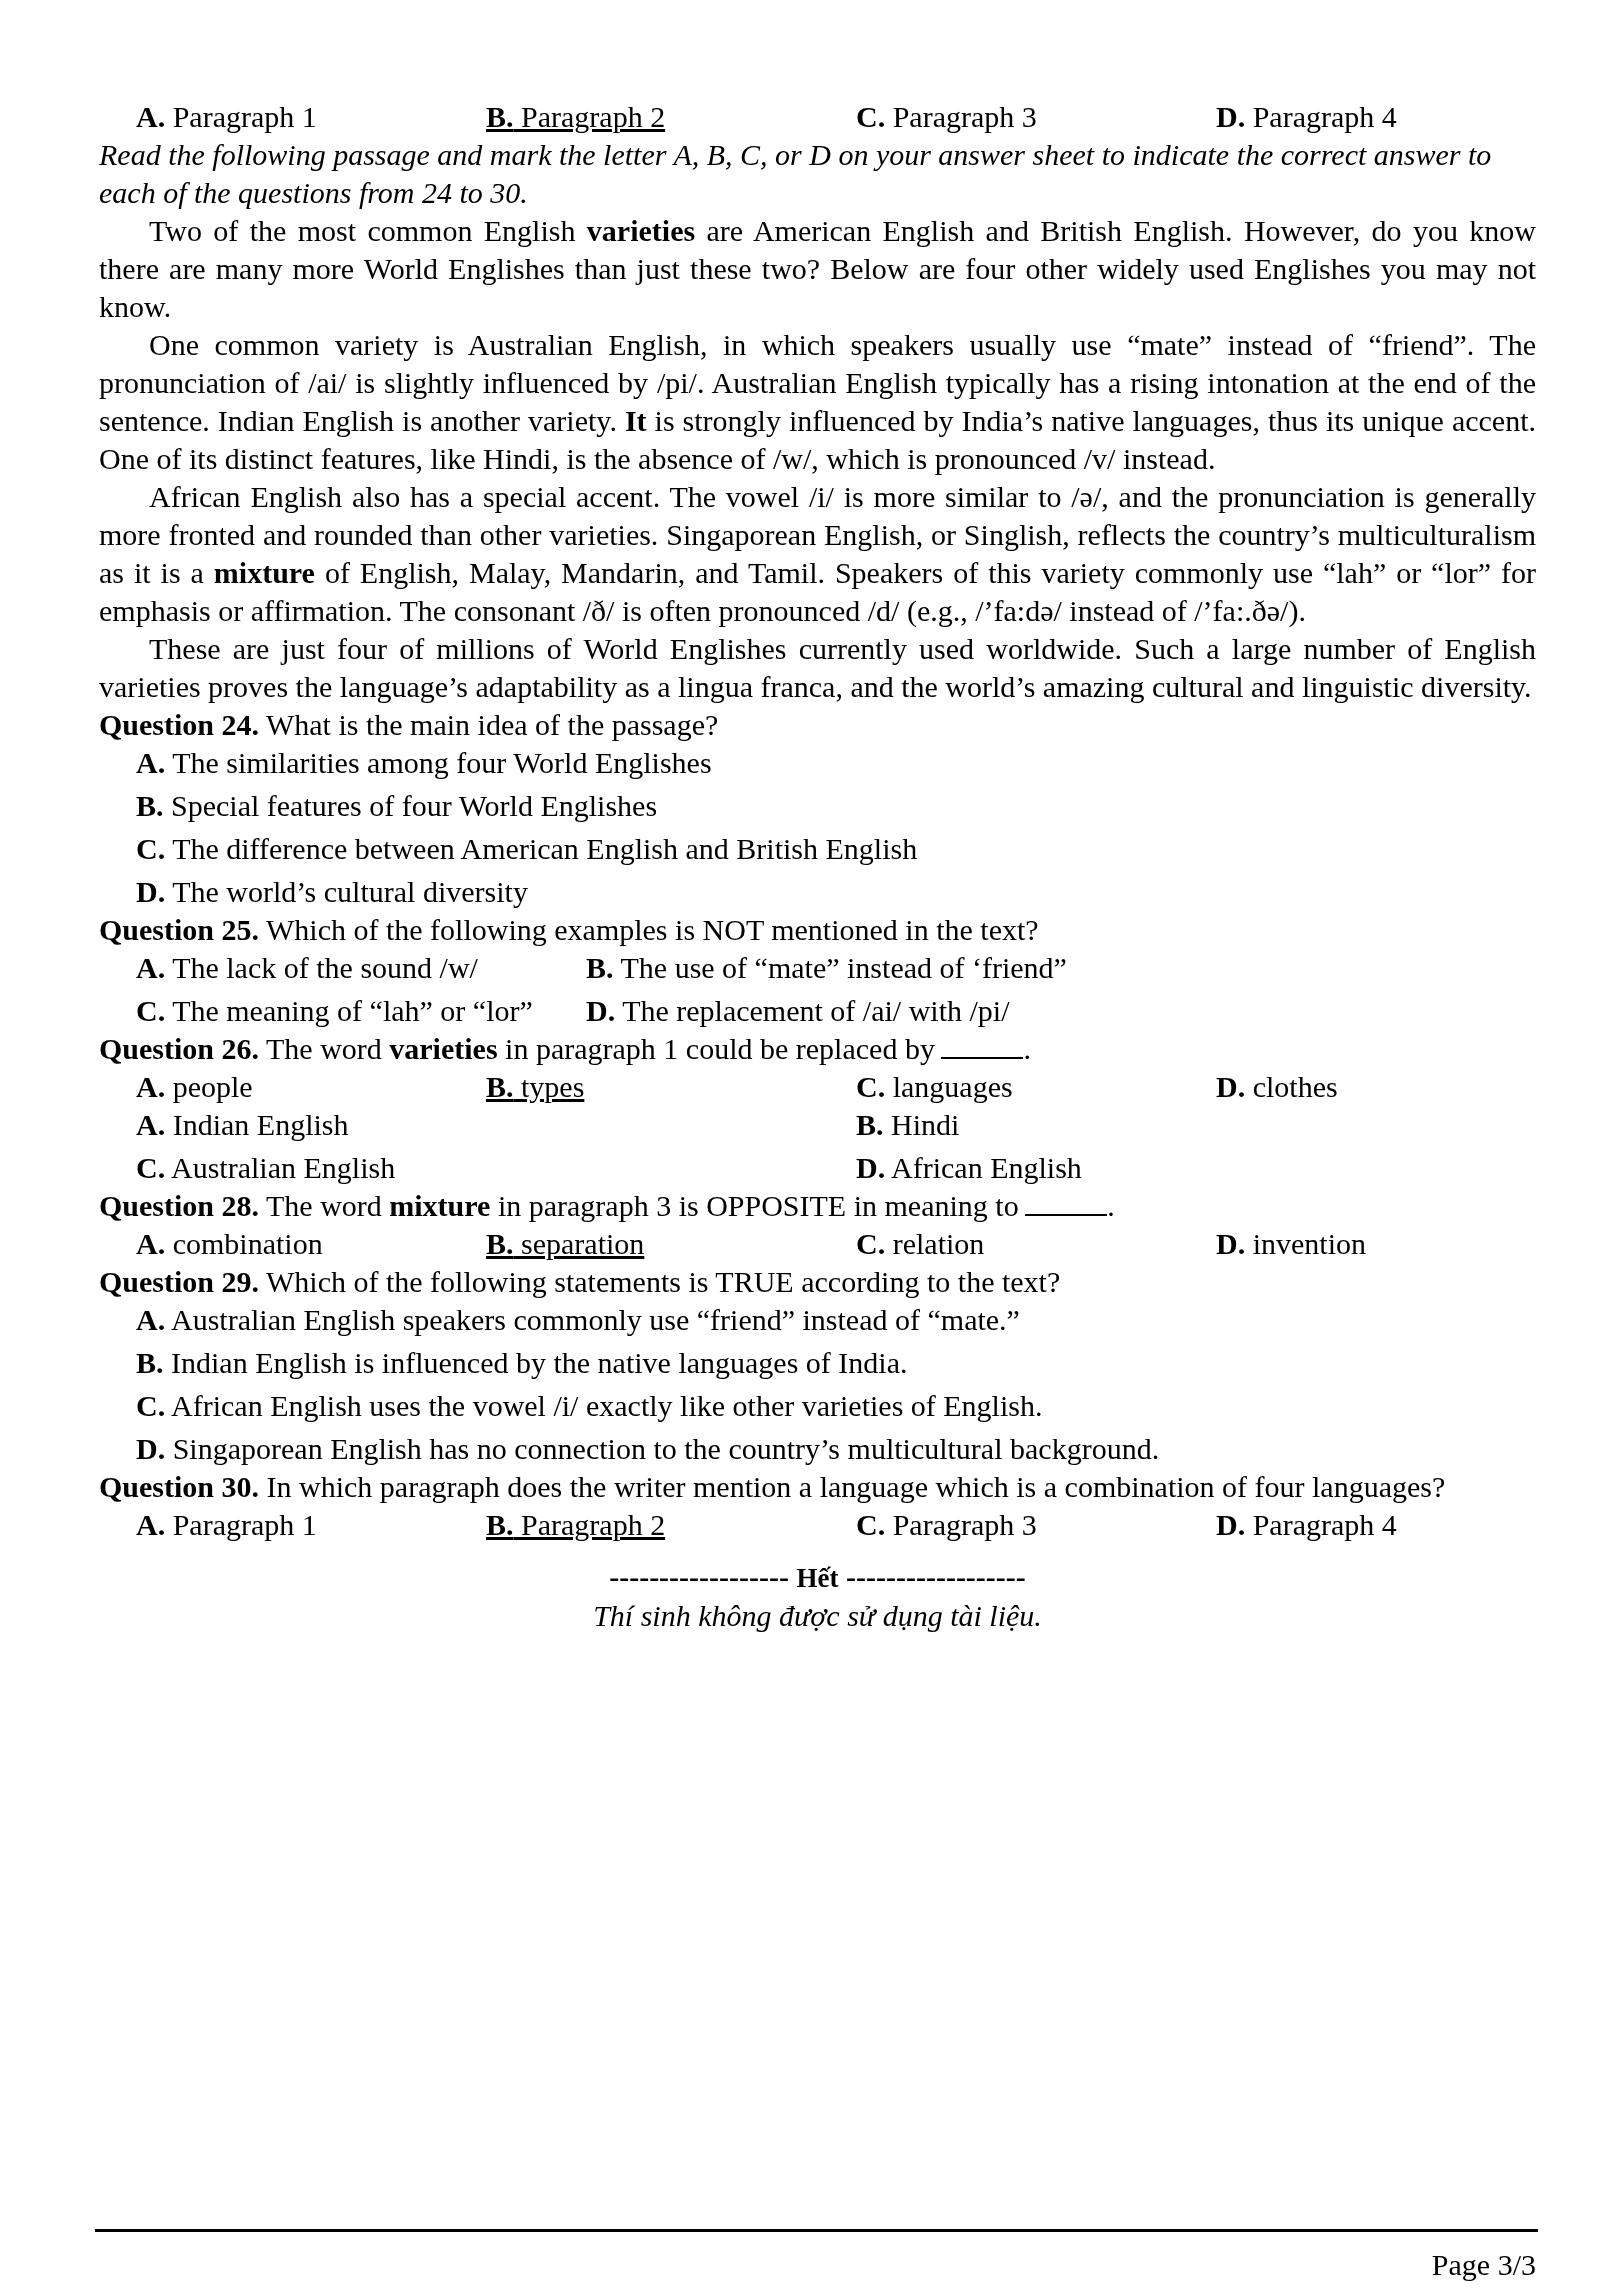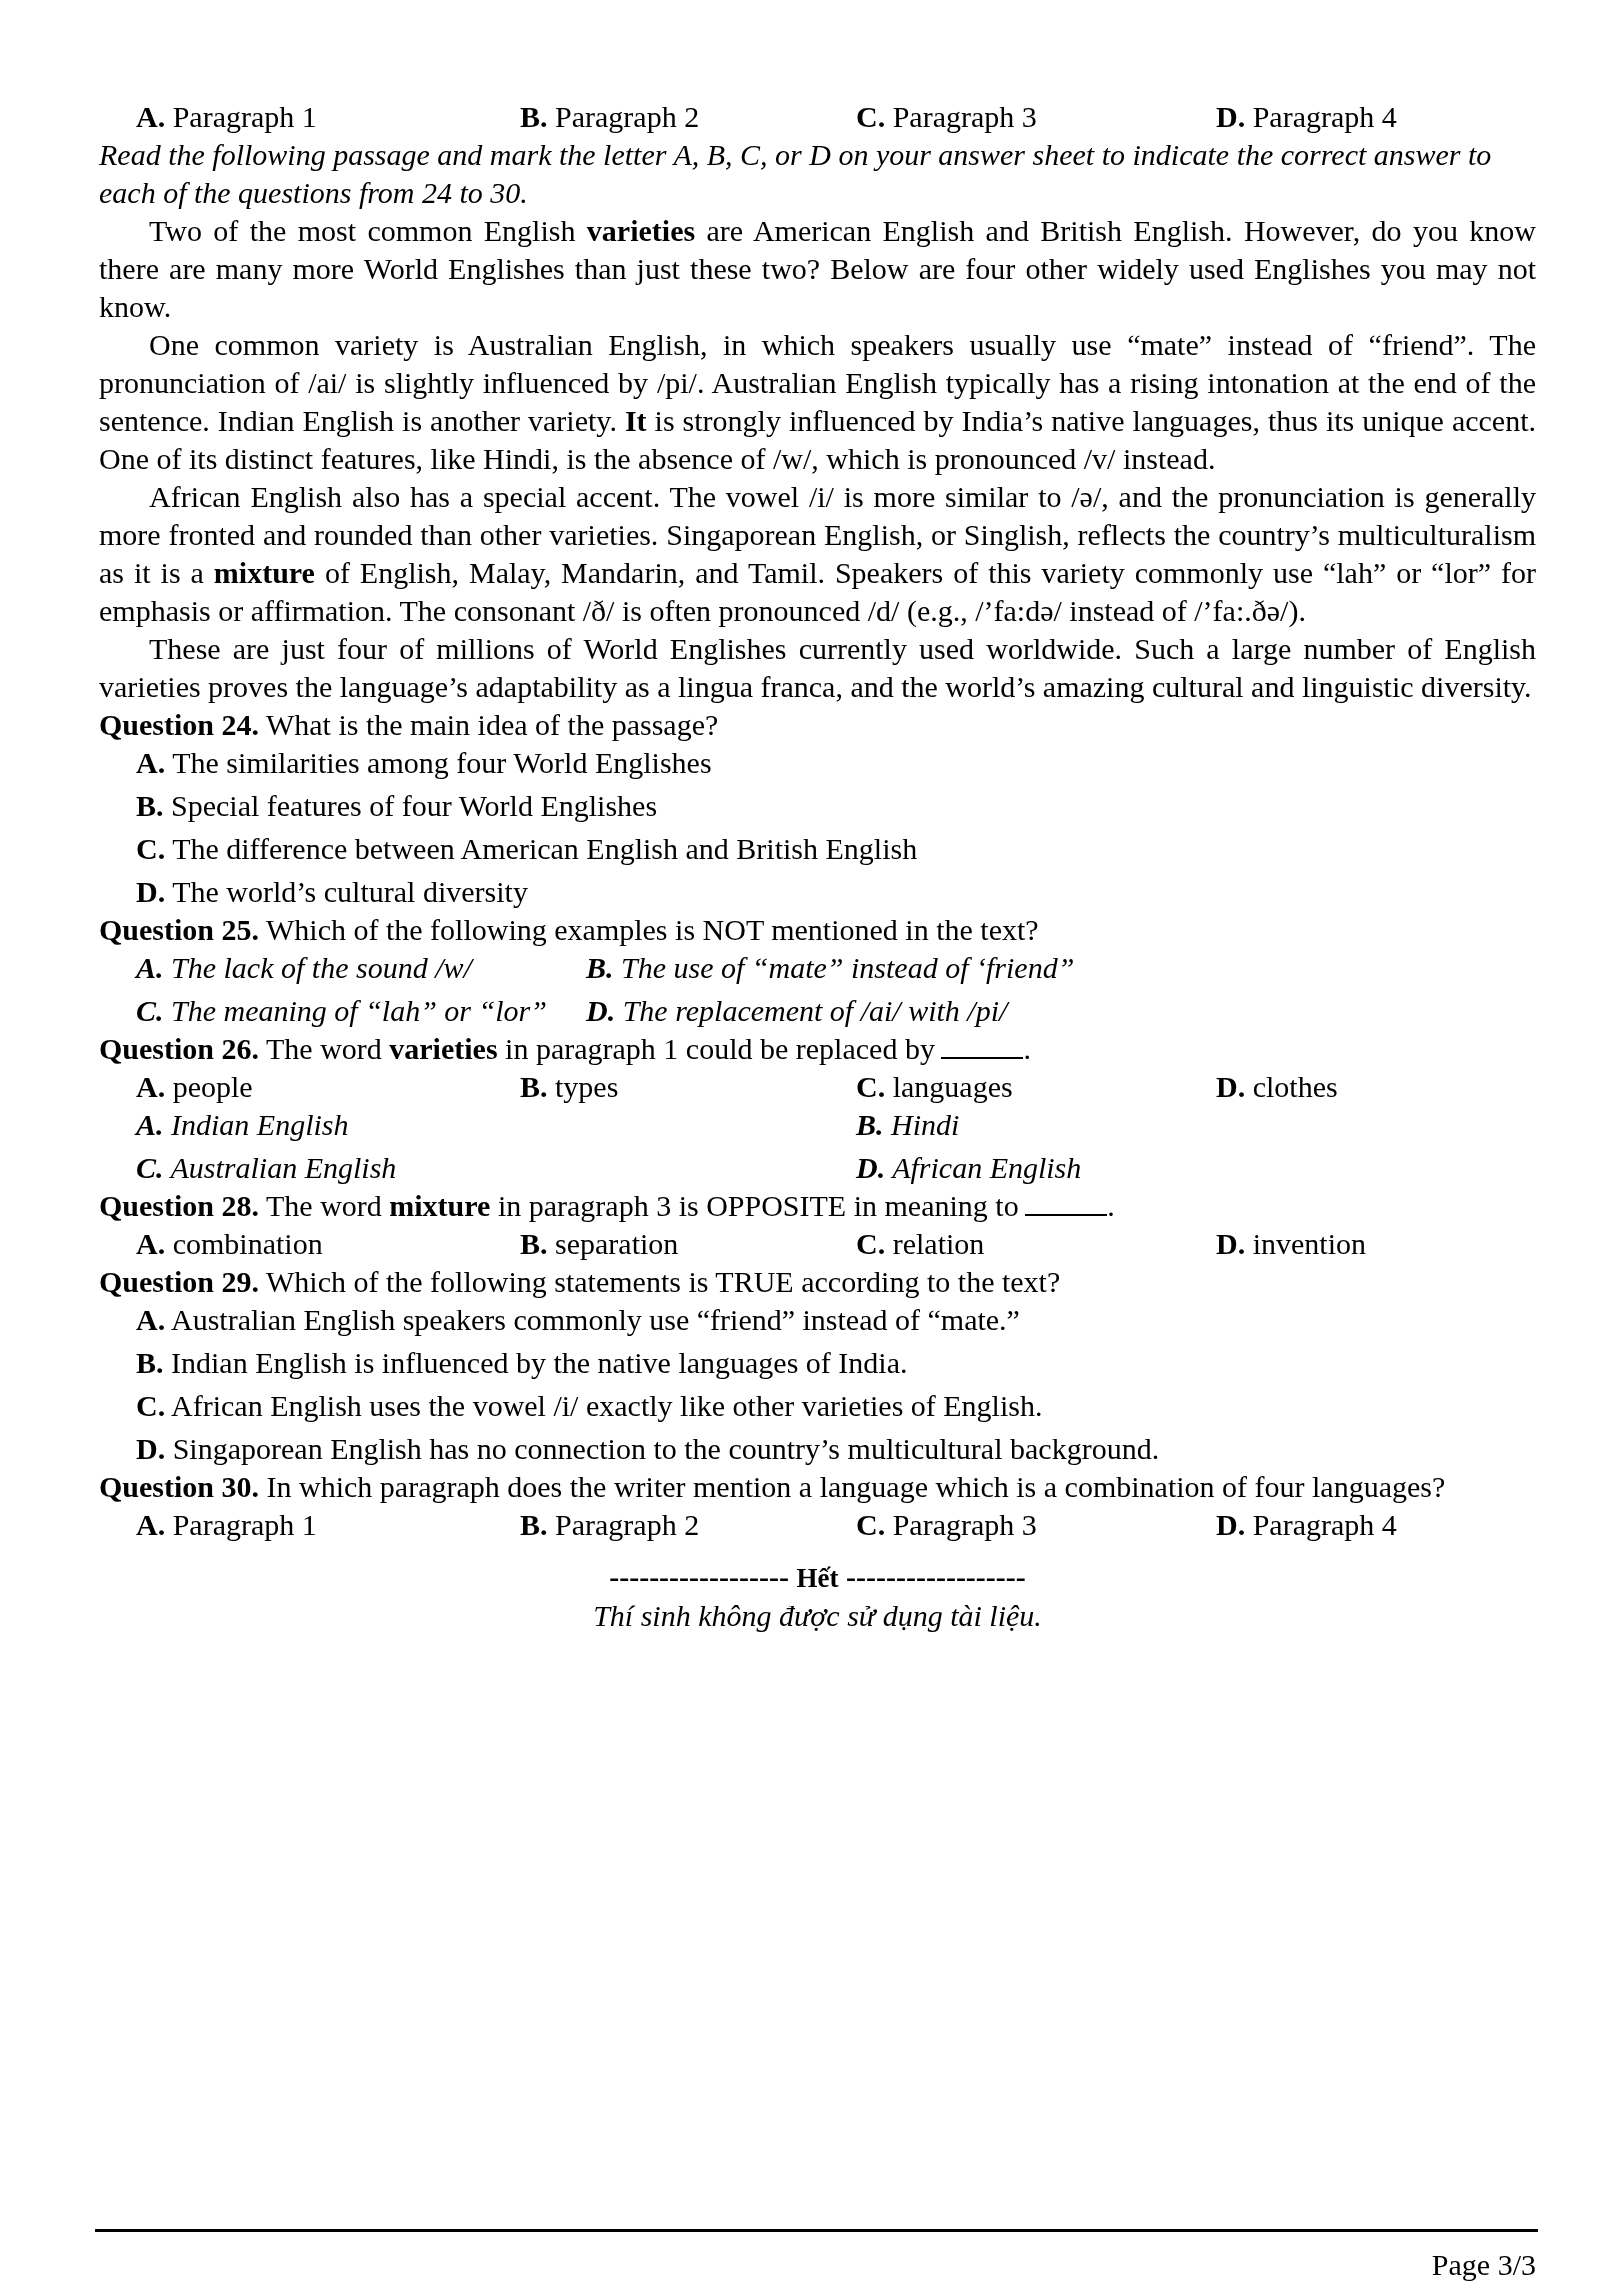--- a/index.html
+++ b/index.html
@@ -6,23 +6,23 @@
   body { width:1623px; height:2295px; position:relative; overflow:hidden;
          font-family:"Liberation Serif","DejaVu Serif",serif; color:#000; font-size:30px; }
   .page { position:absolute; left:99px; top:98px; width:1437px; }
   .para { line-height:38px; text-align:justify; text-indent:50px; margin:0; }
   .instr { font-weight:normal; font-style:italic; line-height:38px; margin:0; }
   .u { font-weight:bold; text-decoration-thickness:2.6px; text-underline-offset:3.9px; }
   .q { line-height:38px; margin:0; }
   .qjust { line-height:38px; margin:0; text-align:justify; }
   .opts4 { position:relative; height:38px; line-height:38px; }
   .opts4 > span { position:absolute; top:0; white-space:nowrap; }
-  .c0 { left:37px; } .c1 { left:421px; } .c2 { left:757px; } .c3 { left:1117px; }
+  .c0 { left:37px; } .c1 { left:387px;text-decoration:underline; } .c2 { left:757px; } .c3 { left:1117px; }
   .c2h { left:37px; } .c2b { left:487px; } .c2wide { left:757px; }
-  .optrow { height:43px; position:relative; line-height:38px;font-style:italic; }
+  .optrow { height:43px; position:relative; line-height:38px; }
   .optrow > span { position:absolute; top:0; white-space:nowrap; }
   .optline { padding-left:37px; height:43px; line-height:38px; white-space:nowrap; }
   .blank { display:inline-block; width:82px; border-bottom:2px solid #000; height:26px; vertical-align:baseline; margin-left:6.5px; }
   .end { text-align:center; line-height:38px; margin-top:14.4px; }
   .end .dash { font-weight:bold; letter-spacing:0px; }
   .end .het { font-weight:bold; font-size:27px; }
   .note { text-align:center; font-style:italic; line-height:38px; }
   .footer-rule { position:absolute; left:95px; top:2229px; width:1443px; height:2.6px; background:#000; }
   .footer-page { position:absolute; right:87px; top:2248px; font-size:30px; }
 </style>

